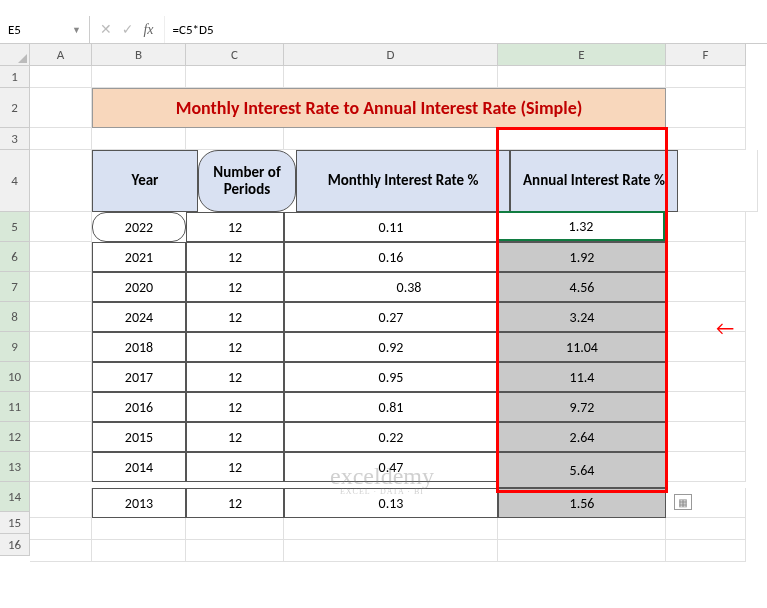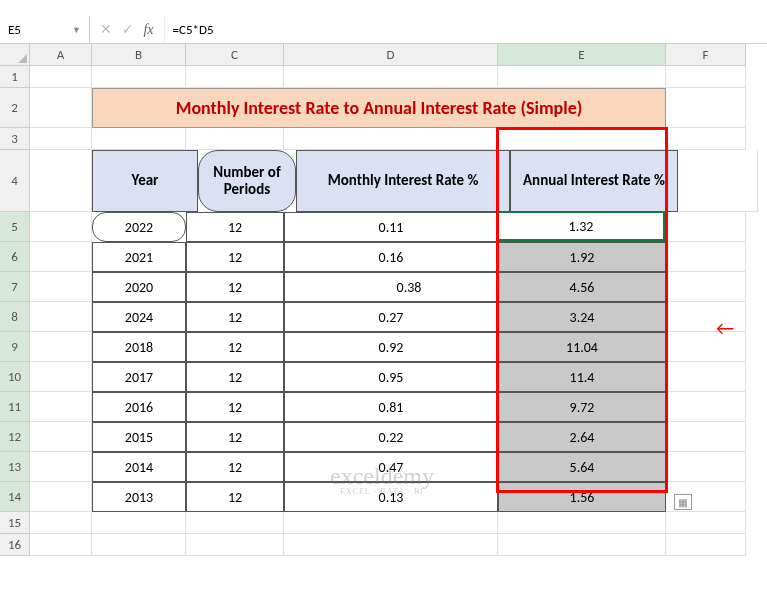--- a/index.html
+++ b/index.html
@@ -333,21 +333,21 @@
           <div class="cell cC td" style="width: 98px; height: 30px;">12</div>
           <div class="cell cD td" style="width: 214px; height: 30px;">0.22</div>
           <div class="cell cE td sel" style="width: 168px; height: 30px;">2.64</div>
           <div class="cell cF" style="width: 80px; height: 30px;"></div>
         </div>
         <div class="row">
           <div class="cell cA" style="width: 62px; height: 30px;"></div>
           <div class="cell cB td" style="width: 94px; height: 30px;">2014</div>
           <div class="cell cC td" style="width: 98px; height: 30px;">12</div>
           <div class="cell cD td" style="width: 214px; height: 30px;">0.47</div>
-          <div class="cell cE td sel" style="width: 168px; height: 30px; text-align: right;">5.64</div>
+          <div class="cell cE td sel" style="width: 168px; height: 36px; text-align: right;">5.64</div>
           <div class="cell cF" style="width: 80px; height: 30px;"></div>
         </div>
         <div class="row">
           <div class="cell cA" style="width: 62px; height: 30px;"></div>
           <div class="cell cB td" style="width: 94px; height: 30px;">2013</div>
           <div class="cell cC td" style="width: 98px; height: 30px;">12</div>
           <div class="cell cD td" style="width: 214px; height: 30px;">0.13</div>
           <div class="cell cE td sel" style="width: 168px; height: 30px;">1.56</div>
           <div class="cell cF" style="width: 80px; height: 30px;"></div>
         </div>

